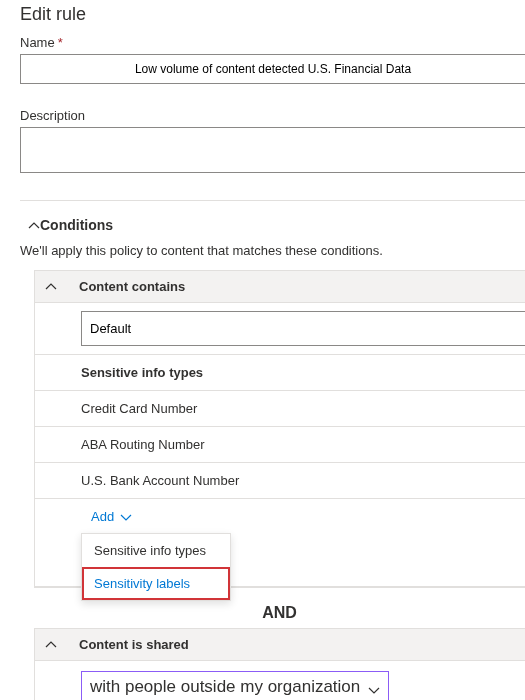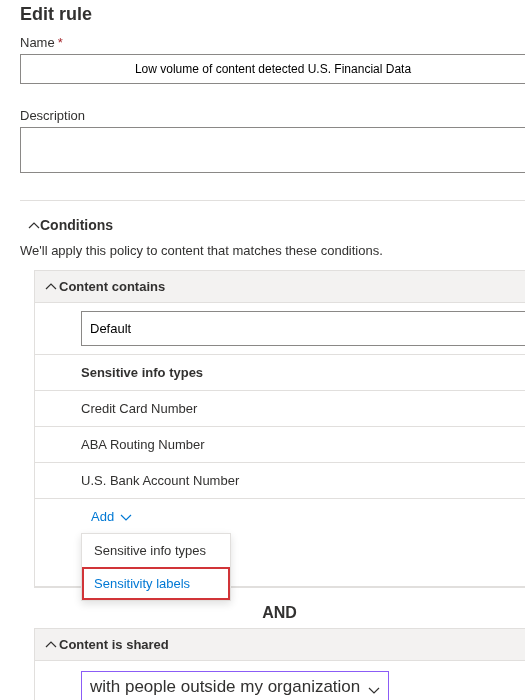--- a/index.html
+++ b/index.html
@@ -6,21 +6,21 @@
   body {
     margin: 0;
     padding: 0;
     font-family: "Segoe UI", -apple-system, sans-serif;
     font-size: 13px;
     color: #323130;
     background: #fff;
     width: 525px;
   }
   .page { padding: 4px 0 12px 20px; }
-  h2.page-title { font-size: 18px; font-weight: 700; margin: 0 16px 10px 0; }
+  h2.page-title { font-size: 18px; font-weight: 400; margin: 0 16px 10px 0; }
   .field-label { font-size: 13px; margin-bottom: 4px; }
   .req { color: #a4262c; margin-left: 3px; }
   .text-input {
     width: 100%;
     border: 1px solid #8a8886;
     border-right: none;
     padding: 6px 8px;
     font-size: 12px;
     font-family: inherit;
     outline: none;
@@ -59,21 +59,21 @@
   .group {
     border: 1px solid #e1dfdd;
     border-right: none;
     margin: 0 0 10px 14px;
   }
   .group-header {
     background: #f3f2f1;
     border-bottom: 1px solid #e1dfdd;
     display: flex;
     align-items: center;
-    gap: 2px;
+    gap: 22px;
     padding: 8px 10px;
     font-weight: 600;
     font-size: 13px;
   }
   .group-body { padding: 0 0 0 0; }
   .default-input {
     margin: 8px 0 8px 46px;
     width: calc(100% - 46px);
     border: 1px solid #8a8886;
     border-right: none;

